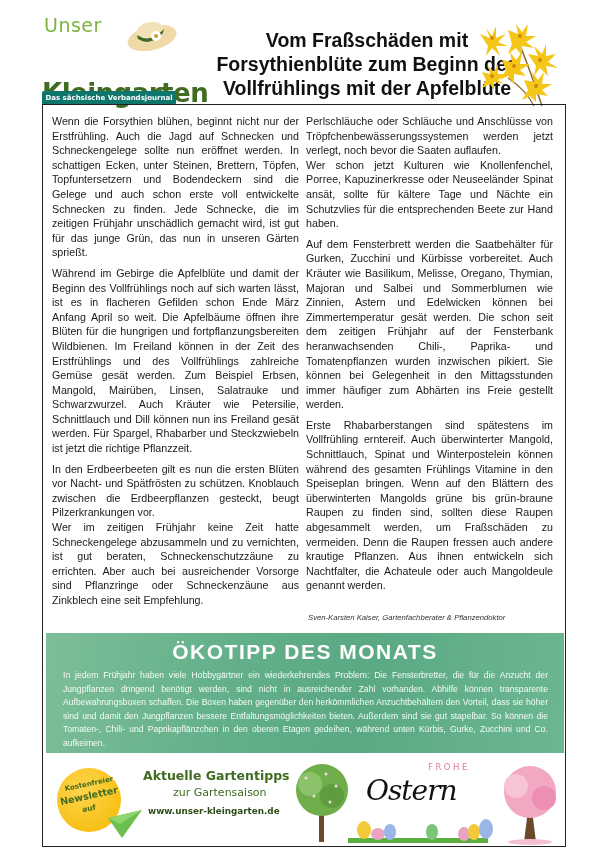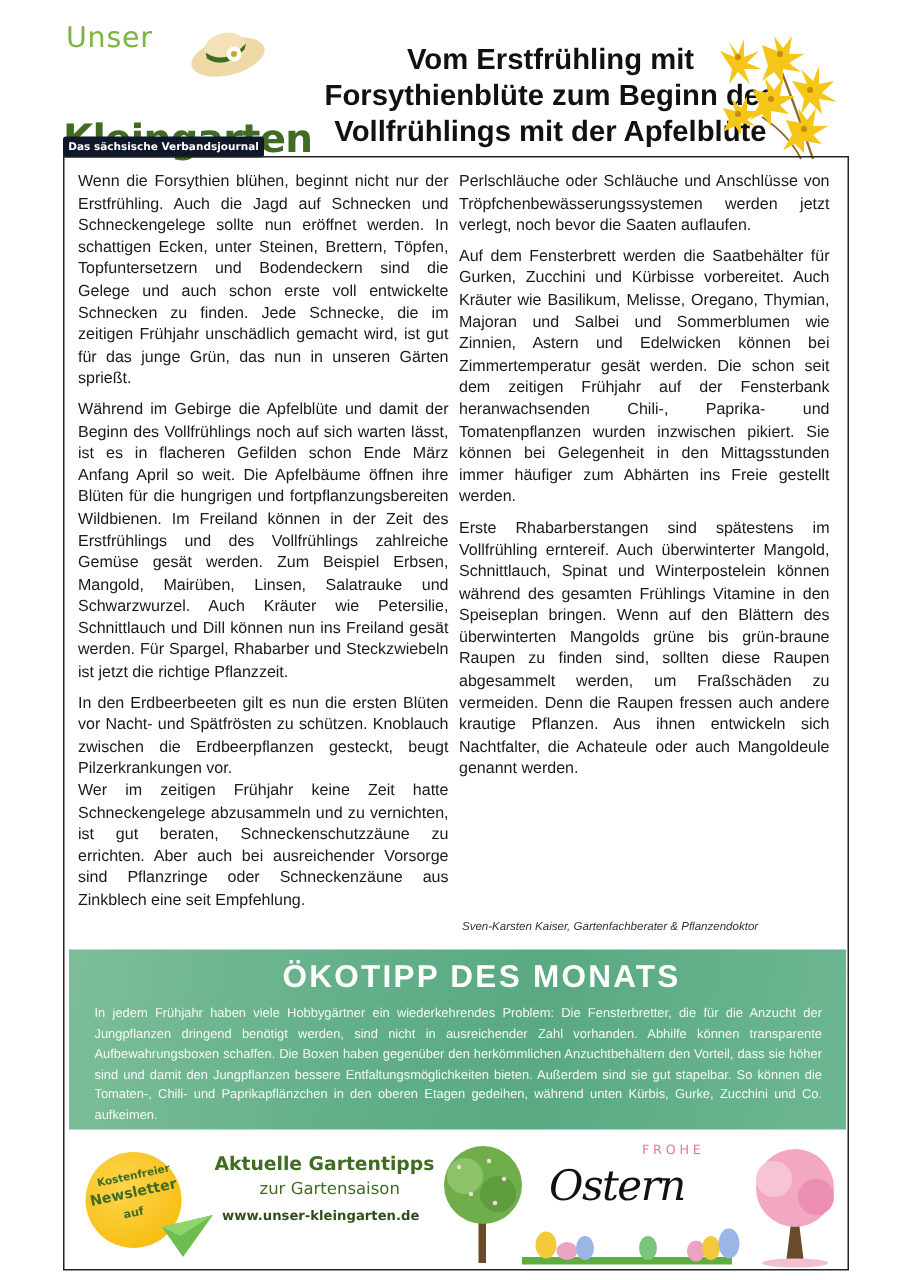--- a/index.html
+++ b/index.html
@@ -3,39 +3,39 @@
 <meta charset="utf-8">
 <style>
   html, body { margin:0; padding:0; background:#ffffff; }
   body { width:600px; height:853px; position:relative; overflow:hidden; font-family:"Liberation Sans", sans-serif; color:#1a1a1a; }
 
   
   .logo { position:absolute; left:40px; top:12px; width:140px; height:84px; }
   .logo .unser { position:absolute; left:4px; top:2px; font-family:"DejaVu Sans", sans-serif; font-size:19px; color:#7cb342; letter-spacing:0.5px; }
   .logo .hat { position:absolute; left:86px; top:2px; width:52px; height:40px; }
   .logo .kleingarten { position:absolute; left:2px; top:26px; font-family:"DejaVu Sans", sans-serif; font-size:26px; color:#3f6b22; letter-spacing:-0.5px; font-weight:bold;margin-top:40px; }
-  .logo .tagline { position:absolute; left:2px; top:79px; width:134px; height:14px; background:#0f172a; border-radius:2px; color:#fff; font-family:"DejaVu Sans", sans-serif; font-size:7px; font-weight:bold; text-align:center; line-height:14px; }
+  .logo .tagline { position:absolute; left:2px; top:79px; width:134px; height:14px; background:#0f766e; border-radius:2px; color:#fff; font-family:"DejaVu Sans", sans-serif; font-size:7px; font-weight:bold; text-align:center; line-height:14px; }
 
   .headline { position:absolute; left:214px; top:28px; width:306px; text-align:center; font-family:"Liberation Sans", sans-serif; font-weight:bold; font-size:19.5px; line-height:24px; color:#111; }
   .headline div { white-space:nowrap; }
   .forsythia { position:absolute; left:468px; top:20px; width:100px; height:88px; }
 
   
   .frame { position:absolute; left:42px; top:104px; width:524px; height:743px; border:1.5px solid #222; box-sizing:border-box; }
 
   .col { position:absolute; top:114px; width:247px; font-size:10.7px; line-height:14.6px; color:#1a1a1a; text-align:justify; }
   .col.left { left:52px; }
   .col.right { left:306px; }
   .col p { margin:0; }
   .col p.gap { margin-top:6px; }
   .author { position:absolute; left:308px; top:613px; font-size:7.7px; font-style:italic; color:#333; white-space:nowrap; }
 
   
   .eco { position:absolute; left:46px; top:633px; width:518px; height:120px; background:linear-gradient(100deg,#7dbe98 0%,#63b08a 35%,#5aa983 60%,#6cb792 100%); }
-  .eco .title { position:absolute; left:16px; top:7px; width:100%; text-align:center; color:#ffffff; font-family:"Liberation Sans", sans-serif; font-weight:bold; font-size:21px; letter-spacing:1.5px; }
+  .eco .title { position:absolute; left:0; top:7px; width:100%; text-align:center; color:#ffffff; font-family:"Liberation Sans", sans-serif; font-weight:bold; font-size:21px; letter-spacing:1.5px; }
   .eco .body { position:absolute; left:17px; top:36px; width:485px; color:#f4fbf6; font-size:8.6px; line-height:13.6px; text-align:justify; }
 
   
   .badge { position:absolute; left:57px; top:768px; width:64px; height:64px; border-radius:50%; background:radial-gradient(circle at 40% 35%,#ffd54f,#f5b800); }
   .badge .t { position:absolute; width:100%; text-align:center; color:#3f6b22; font-weight:bold; transform:rotate(-12deg); font-family:"DejaVu Sans", sans-serif; }
   .badge .t1 { top:12px; font-size:7px; }
   .badge .t2 { top:22px; font-size:9.5px; }
   .badge .t3 { top:36px; font-size:7.5px; }
   .plane { position:absolute; left:108px; top:808px; width:34px; height:30px; }
   .ad-title { position:absolute; left:143px; top:768px; font-family:"DejaVu Sans", sans-serif; font-weight:bold; font-size:12.5px; color:#3f6b22; white-space:nowrap; }
@@ -56,21 +56,21 @@
     <ellipse cx="24" cy="18" rx="14" ry="10" fill="#f3e2b8" transform="rotate(-14 24 18)"></ellipse>
     <path d="M11 21 Q24 30 38 15 L37 19 Q24 33 12 25 Z" fill="#3f6b22"></path>
     <circle cx="30" cy="22" r="5" fill="#ffffff"></circle>
     <circle cx="30" cy="22" r="2" fill="#c9a227"></circle>
   </svg>
   <span class="kleingarten">Kleingarten</span>
   <div class="tagline">Das sächsische Verbandsjournal</div>
 </div>
 
 <div class="headline">
-  <div>Vom Erstfrühling mit</div>
+  <div>Vom Fraßschäden mit</div>
   <div>Forsythienblüte zum Beginn des</div>
   <div>Vollfrühlings mit der Apfelblüte</div>
 </div>
 
 <svg class="forsythia" viewBox="0 0 100 88">
   <path d="M50 20 Q62 50 74 86" stroke="#8a6a2a" stroke-width="1.5" fill="none"></path>
   <path d="M40 58 Q58 70 66 86" stroke="#8a6a2a" stroke-width="1.2" fill="none"></path>
   <g fill="#f5c518">
     <path d="M12 14 l10 4 l-4 -10 l6 8 l4 -10 l0 12 l10 -4 l-8 8 l10 4 l-12 0 l4 10 l-8 -8 l-6 8 l2 -10 z"></path>
     <path d="M40 10 l10 4 l-2 -10 l6 8 l6 -8 l-2 12 l10 0 l-10 6 l8 6 l-12 -2 l0 10 l-6 -8 l-8 6 l4 -10 z"></path>
@@ -93,20 +93,21 @@
 
 <div class="col left">
   <p>Wenn die Forsythien blühen, beginnt nicht nur der Erstfrühling. Auch die Jagd auf Schnecken und Schneckengelege sollte nun eröffnet werden. In schattigen Ecken, unter Steinen, Brettern, Töpfen, Topfuntersetzern und Bodendeckern sind die Gelege und auch schon erste voll entwickelte Schnecken zu finden. Jede Schnecke, die im zeitigen Frühjahr unschädlich gemacht wird, ist gut für das junge Grün, das nun in unseren Gärten sprießt.</p>
   <p class="gap">Während im Gebirge die Apfelblüte und damit der Beginn des Vollfrühlings noch auf sich warten lässt, ist es in flacheren Gefilden schon Ende März Anfang April so weit. Die Apfelbäume öffnen ihre Blüten für die hungrigen und fortpflanzungsbereiten Wildbienen. Im Freiland können in der Zeit des Erstfrühlings und des Vollfrühlings zahlreiche Gemüse gesät werden. Zum Beispiel Erbsen, Mangold, Mairüben, Linsen, Salatrauke und Schwarzwurzel. Auch Kräuter wie Petersilie, Schnittlauch und Dill können nun ins Freiland gesät werden. Für Spargel, Rhabarber und Steckzwiebeln ist jetzt die richtige Pflanzzeit.</p>
   <p class="gap">In den Erdbeerbeeten gilt es nun die ersten Blüten vor Nacht- und Spätfrösten zu schützen. Knoblauch zwischen die Erdbeerpflanzen gesteckt, beugt Pilzerkrankungen vor.</p>
   <p>Wer im zeitigen Frühjahr keine Zeit hatte Schneckengelege abzusammeln und zu vernichten, ist gut beraten, Schneckenschutzzäune zu errichten. Aber auch bei ausreichender Vorsorge sind Pflanzringe oder Schneckenzäune aus Zinkblech eine seit Empfehlung.</p>
 </div>
 
 <div class="col right">
   <p>Perlschläuche oder Schläuche und Anschlüsse von Tröpfchenbewässerungssystemen werden jetzt verlegt, noch bevor die Saaten auflaufen.</p>
+  <p>Wer schon jetzt Kulturen wie Knollenfenchel, Porree, Kapuzinerkresse oder Neuseeländer Spinat ansät, sollte für kältere Tage und Nächte ein Schutzvlies für die entsprechenden Beete zur Hand haben.</p>
   <p class="gap">Auf dem Fensterbrett werden die Saatbehälter für Gurken, Zucchini und Kürbisse vorbereitet. Auch Kräuter wie Basilikum, Melisse, Oregano, Thymian, Majoran und Salbei und Sommerblumen wie Zinnien, Astern und Edelwicken können bei Zimmertemperatur gesät werden. Die schon seit dem zeitigen Frühjahr auf der Fensterbank heranwachsenden Chili-, Paprika- und Tomatenpflanzen wurden inzwischen pikiert. Sie können bei Gelegenheit in den Mittagsstunden immer häufiger zum Abhärten ins Freie gestellt werden.</p>
   <p class="gap">Erste Rhabarberstangen sind spätestens im Vollfrühling erntereif. Auch überwinterter Mangold, Schnittlauch, Spinat und Winterpostelein können während des gesamten Frühlings Vitamine in den Speiseplan bringen. Wenn auf den Blättern des überwinterten Mangolds grüne bis grün-braune Raupen zu finden sind, sollten diese Raupen abgesammelt werden, um Fraßschäden zu vermeiden. Denn die Raupen fressen auch andere krautige Pflanzen. Aus ihnen entwickeln sich Nachtfalter, die Achateule oder auch Mangoldeule genannt werden.</p>
 </div>
 
 <div class="author">Sven-Karsten Kaiser, Gartenfachberater &amp; Pflanzendoktor</div>
 
 <div class="eco">
   <div class="title">ÖKOTIPP DES MONATS</div>
   <div class="body">In jedem Frühjahr haben viele Hobbygärtner ein wiederkehrendes Problem: Die Fensterbretter, die für die Anzucht der Jungpflanzen dringend benötigt werden, sind nicht in ausreichender Zahl vorhanden. Abhilfe können transparente Aufbewahrungsboxen schaffen. Die Boxen haben gegenüber den herkömmlichen Anzuchtbehältern den Vorteil, dass sie höher sind und damit den Jungpflanzen bessere Entfaltungsmöglichkeiten bieten. Außerdem sind sie gut stapelbar. So können die Tomaten-, Chili- und Paprikapflänzchen in den oberen Etagen gedeihen, während unten Kürbis, Gurke, Zucchini und Co. aufkeimen.</div>
 </div>

